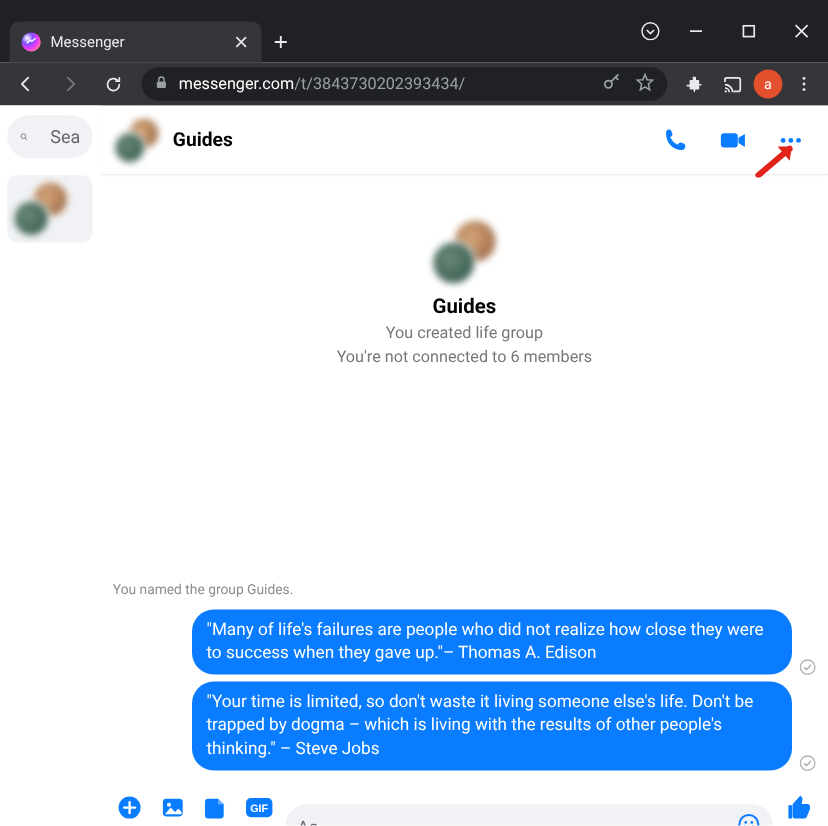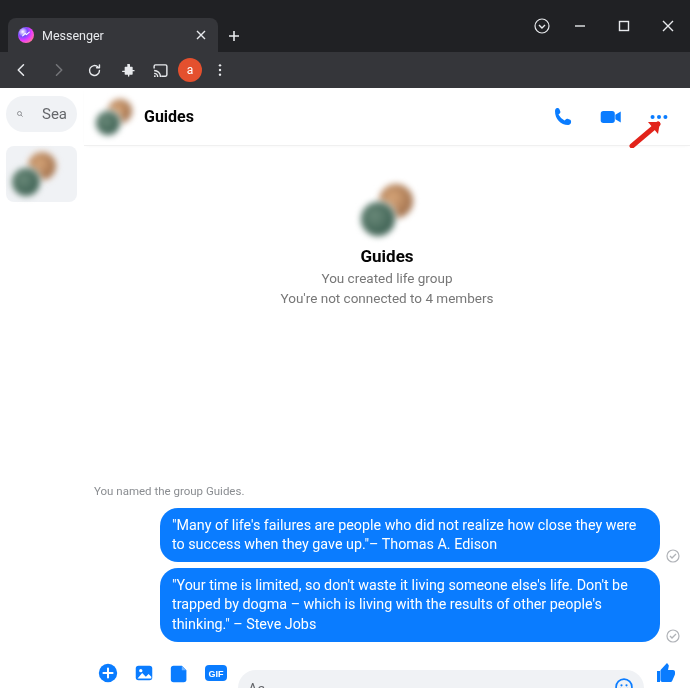--- a/index.html
+++ b/index.html
@@ -123,20 +123,36 @@
       <svg width="18" height="18" viewBox="0 0 24 24">
         <path d="M10 5 L17 12 L10 19" stroke="#e8eaed" stroke-width="2" fill="none" stroke-linecap="round" stroke-linejoin="round"></path>
       </svg>
     </div>
   <div class="nav-btn">
       <svg width="17" height="17" viewBox="0 0 24 24">
         <path d="M19 12 a7 7 0 1 1 -2.05 -4.95" stroke="#e8eaed" stroke-width="2" fill="none" stroke-linecap="round"></path>
         <path d="M19 4 V8 H15" stroke="#e8eaed" stroke-width="2" fill="none" stroke-linecap="round" stroke-linejoin="round"></path>
       </svg>
     </div>
+  <div class="omnibox">
+    <span><svg width="13" height="13" viewBox="0 0 24 24">
+          <rect x="5" y="11" width="14" height="10" rx="2" fill="#9aa0a6"></rect>
+          <path d="M8 11 V8 a4 4 0 0 1 8 0 V11" stroke="#9aa0a6" stroke-width="2.2" fill="none"></path>
+        </svg></span>
+    <span class="url"><span class="host">messenger.com</span><span style="color:#9aa0a6">/t/3843730202393434/</span></span>
+    <div class="omnibox-right">
+      <span><svg width="18" height="18" viewBox="0 0 24 24">
+            <circle cx="8" cy="15" r="4" stroke="#9aa0a6" stroke-width="2" fill="none"></circle>
+            <path d="M11 12 L19 4 M16 7 L19 10" stroke="#9aa0a6" stroke-width="2" fill="none"></path>
+          </svg></span>
+      <span><svg width="17" height="17" viewBox="0 0 24 24">
+            <path d="M12 3 L14.5 9 L21 9.5 L16 14 L17.5 21 L12 17.5 L6.5 21 L8 14 L3 9.5 L9.5 9 Z" stroke="#9aa0a6" stroke-width="1.8" fill="none"></path>
+          </svg></span>
+    </div>
+  </div>
   <div class="ext-btn">
       <svg width="16" height="16" viewBox="0 0 24 24">
         <path d="M10 3h4a1 1 0 0 1 1 1v3h3a1 1 0 0 1 1 1v4h2a1 1 0 0 1 0 2h-2v4a1 1 0 0 1-1 1h-4v2a1 1 0 0 1-2 0v-2H8a1 1 0 0 1-1-1v-3H4a1 1 0 0 1 0-2h3V8a1 1 0 0 1 1-1h3V4a1 1 0 0 1 0-1z" fill="#e8eaed"></path>
       </svg>
     </div>
   <div class="ext-btn">
       <svg width="17" height="17" viewBox="0 0 24 24">
         <path d="M3 9V6a2 2 0 0 1 2-2h14a2 2 0 0 1 2 2v12a2 2 0 0 1-2 2h-6" stroke="#e8eaed" stroke-width="2" fill="none"></path>
         <path d="M3 12a9 9 0 0 1 9 9 M3 16a5 5 0 0 1 5 5" stroke="#e8eaed" stroke-width="2" fill="none"></path>
         <circle cx="4" cy="20" r="1.3" fill="#e8eaed"></circle>
@@ -206,21 +222,21 @@
     </div>
 
     <div class="thread">
       <div class="center">
         <div class="hero-ava groupava">
           <div class="bub a"></div>
             <div class="bub b"></div>
         </div>
         <div class="hero-title">Guides</div>
         <div class="meta">You created life group</div>
-        <div class="meta">You're not connected to 4 members</div>
+        <div class="meta">You're not connected to 6 members</div>
       </div>
       <div class="spacer"></div>
       <div class="sysmsg">You named the group Guides.</div>
 
       <div class="row">
         <div class="bubble">"Many of life's failures are people who did not realize how close they were to success when they gave up."– Thomas A. Edison</div>
         <div class="receipt"><svg viewBox="0 0 14 14">
               <circle cx="7" cy="7" r="6" stroke-width="1.2"></circle>
               <path d="M4 7 L6 9 L10 5" stroke-width="1.3"></path>
             </svg></div>

